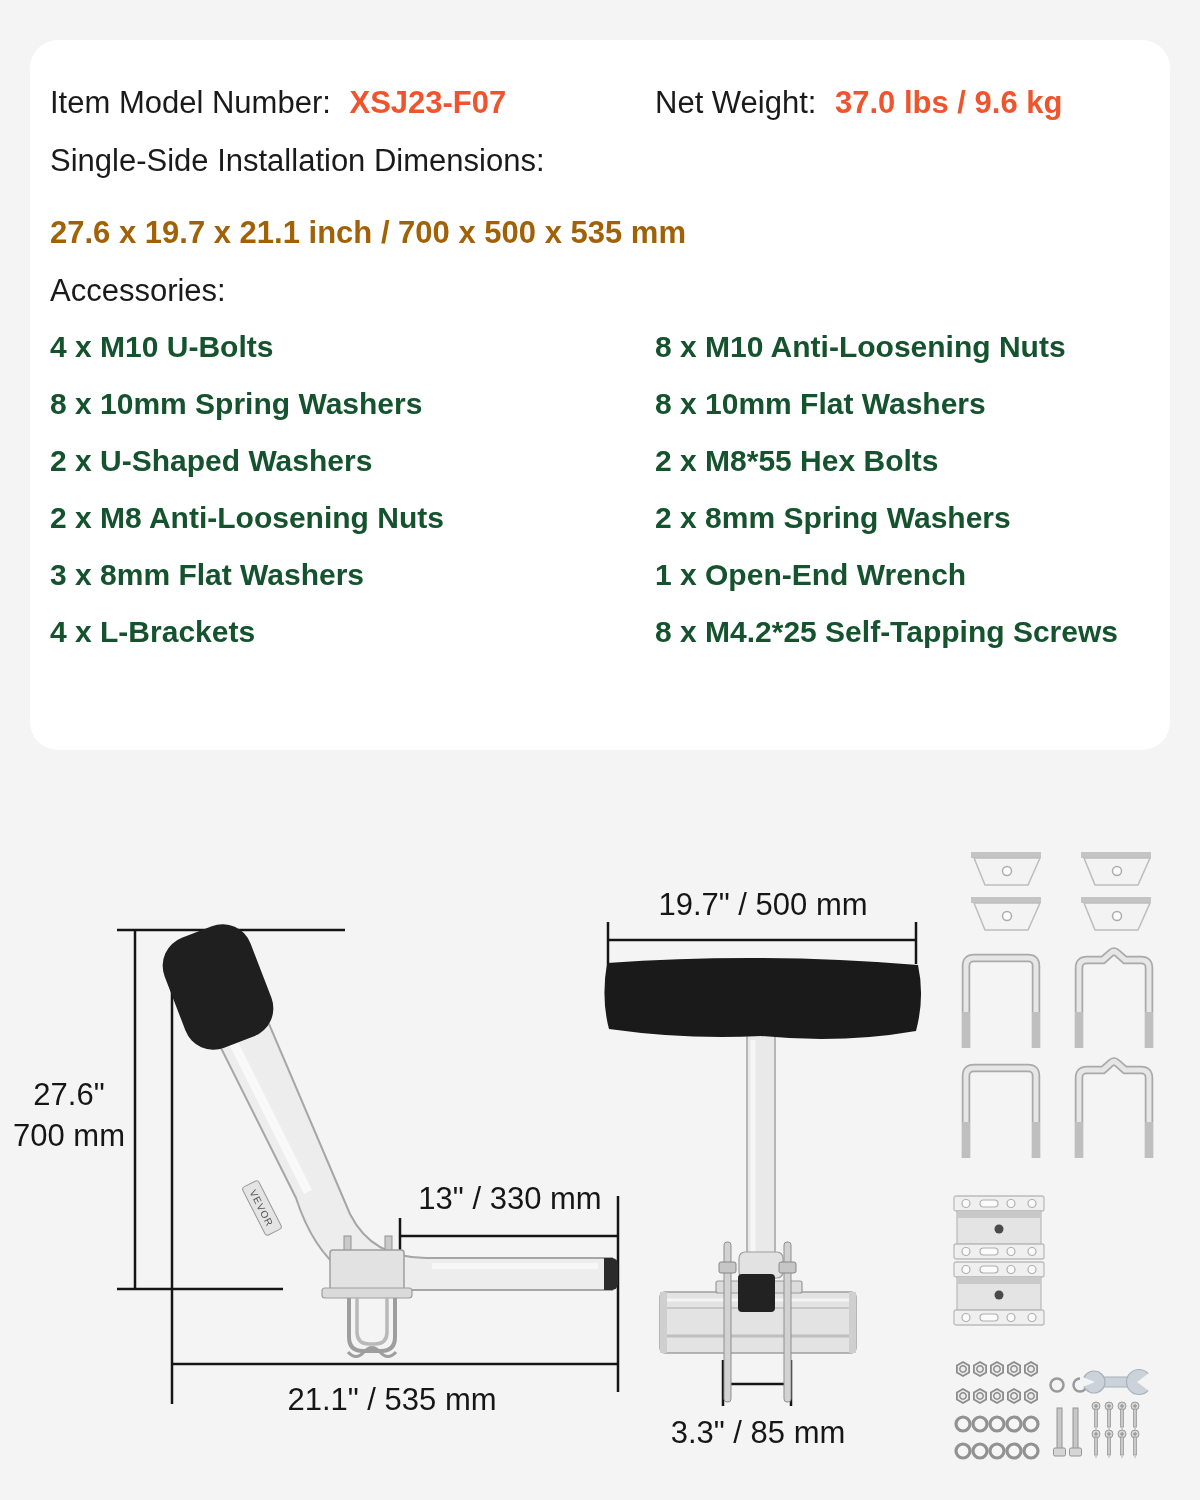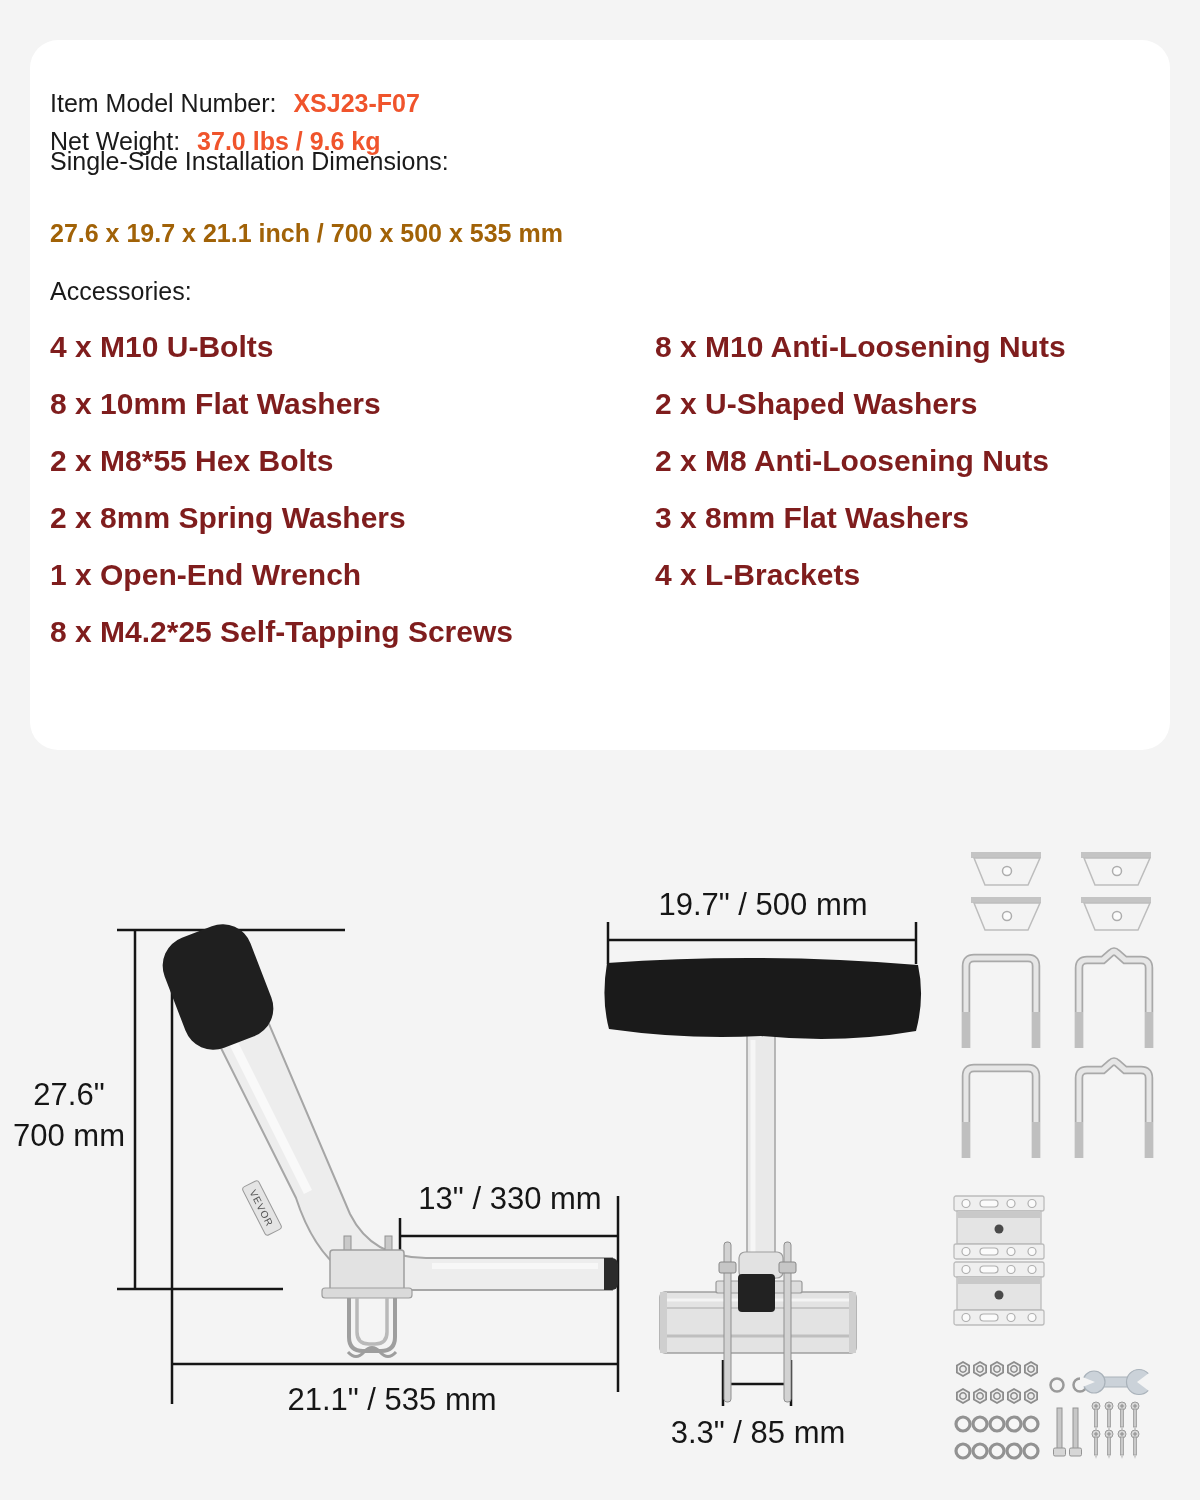--- a/index.html
+++ b/index.html
@@ -12,35 +12,35 @@
     overflow:hidden;
   }
   
   .spec-card{
     position:absolute;left:30px;top:40px;
     width:1140px;height:710px;
     background:#FFFFFF;border-radius:28px;
     box-sizing:border-box;
     padding:44px 20px 0 20px;
   }
-  .spec-line{height:38px;line-height:38px;font-size:25px;white-space:nowrap;flex-direction:column;}
+  .spec-line{height:38px;line-height:38px;font-size:31px;white-space:nowrap;}
   .row-1{display:flex;margin-bottom:20px;}
   .pair-model{width:605px;}
   .lbl{font-weight:400;color:#1A1A1A;}
   .val{font-weight:700;color:#F0542C;margin-left:10px;}
   .row-2{margin-bottom:34px;}
   .row-3{margin-bottom:20px;font-weight:700;color:#a16207;}
   .row-4{margin-bottom:18px;}
   .acc-grid{
     display:grid;grid-template-columns:605px 1fr;
     grid-auto-rows:38px;row-gap:19px;
   }
   .acc-item{
     font-size:30px;line-height:38px;font-weight:700;
-    color:#7f1d1d;white-space:nowrap;
+    color:#14532d;white-space:nowrap;
   }
   
   .diagram-svg{position:absolute;}
   #svg-side{left:0;top:860px;}
   #svg-front{left:560px;top:880px;}
   #svg-parts{left:930px;top:830px;}
   .dim-label{
     position:absolute;font-size:31px;font-weight:400;color:#161616;
     text-align:center;line-height:41px;white-space:nowrap;
   }
@@ -65,20 +65,21 @@
         <span class="lbl">Net Weight:</span>
         <span class="val">37.0 lbs / 9.6 kg</span>
       </span>
     </div>
     <div class="spec-line row-2 lbl">Single-Side Installation Dimensions:</div>
     <div class="spec-line row-3">27.6 x 19.7 x 21.1 inch / 700 x 500 x 535 mm</div>
     <div class="spec-line row-4 lbl">Accessories:</div>
     <div class="acc-grid">
       <span class="acc-item">4 x M10 U-Bolts</span>
       <span class="acc-item">8 x M10 Anti-Loosening Nuts</span>
+      <span class="acc-item">8 x 10mm Spring Washers</span>
       <span class="acc-item">8 x 10mm Flat Washers</span>
       <span class="acc-item">2 x U-Shaped Washers</span>
       <span class="acc-item">2 x M8*55 Hex Bolts</span>
       <span class="acc-item">2 x M8 Anti-Loosening Nuts</span>
       <span class="acc-item">2 x 8mm Spring Washers</span>
       <span class="acc-item">3 x 8mm Flat Washers</span>
       <span class="acc-item">1 x Open-End Wrench</span>
       <span class="acc-item">4 x L-Brackets</span>
       <span class="acc-item">8 x M4.2*25 Self-Tapping Screws</span>
     </div>

